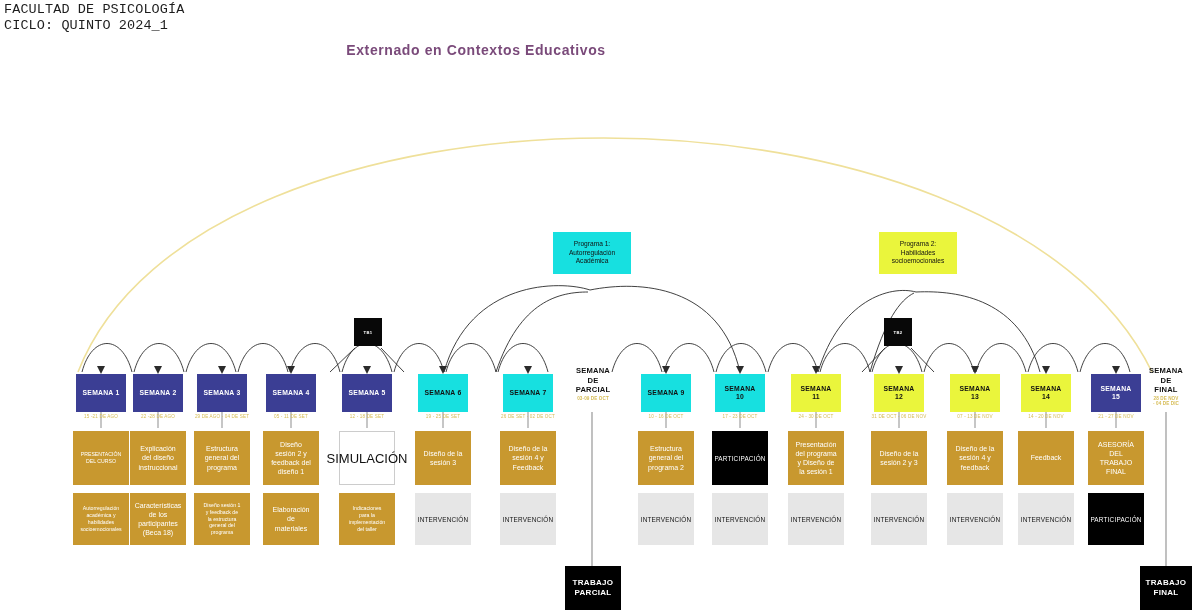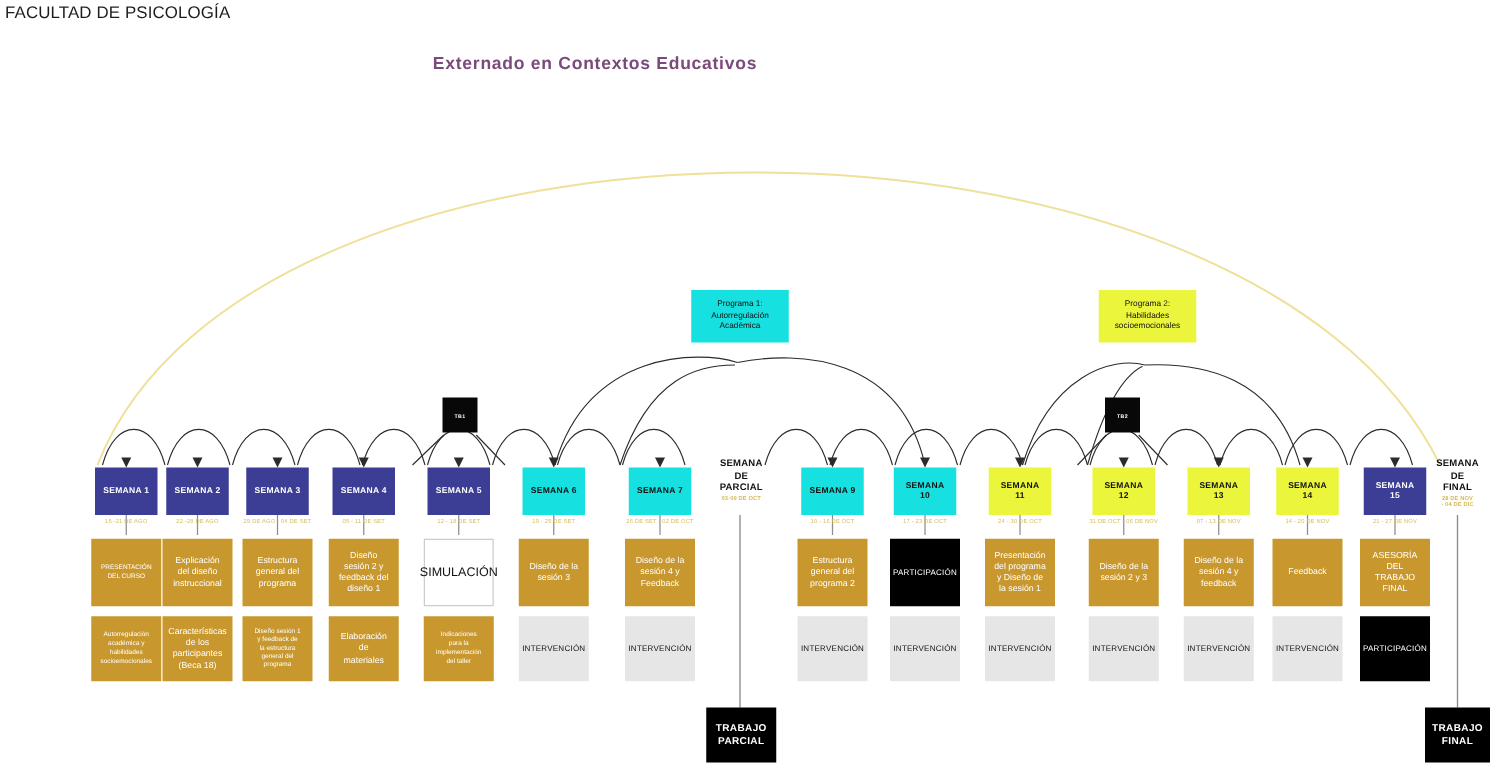--- a/index.html
+++ b/index.html
@@ -9,21 +9,21 @@
     font-family:"Liberation Sans", sans-serif;
     position:relative;
     overflow:hidden;
   }
   
   #header{
     position:absolute; left:4px; top:2px;
     font-size:13.5px; line-height:15.5px;
     color:#1c1c1c; letter-spacing:.1px;
   }
-  #header div{white-space:nowrap;}
+  #header div{white-space:nowrap;font-family:Liberation Mono, monospace;}
 
   #chart-title{
     position:absolute; left:0; top:42px; width:952px;
     text-align:center;
     font-size:14px; font-weight:bold; color:#7a4a7a;
     letter-spacing:.6px;
   }
 
   
   #connectors{position:absolute;left:0;top:0;width:1200px;height:616px;}
@@ -68,35 +68,36 @@
     background:#080808;color:#ffffff;font-size:4.2px;font-weight:bold;
     letter-spacing:.3px;
   }
 
   .task{
     display:flex;align-items:center;justify-content:center;text-align:center;
     padding:3px;box-sizing:border-box;
   }
   .task.gold{background:#c8982f;color:#ffffff;font-size:7px;line-height:9.2px;}
   .task.gold.small{font-size:5.2px;line-height:6.8px;}
-  .task.white{background:#ffffff;border:1px solid #cccccc;color:#111111;font-size:10px;}
+  .task.white{background:#ffffff;border:1px solid #cccccc;color:#111111;font-size:13px;}
   .task.grey{background:#e6e6e6;color:#111111;font-size:6.4px;letter-spacing:.2px;}
   .task.black{background:#000000;color:#ffffff;font-size:6.4px;letter-spacing:.2px;}
 
   .deliverable{
     display:flex;align-items:center;justify-content:center;text-align:center;
     background:#000000;color:#ffffff;font-size:8px;line-height:10px;
     font-weight:bold;letter-spacing:.3px;padding:3px;box-sizing:border-box;
   }
 </style>
 </head>
 <body>
 
 <div id="header">
   <div>FACULTAD DE PSICOLOGÍA</div>
+  <div>CICLO: QUINTO 2024_1</div>
 </div>
 
 <div id="chart-title">Externado en Contextos Educativos</div>
 
 <svg id="connectors" viewBox="0 0 1200 616" preserveAspectRatio="none">
 
   <path d="M 78 372 C 200 60 1000 60 1152 372" fill="none" stroke="#efe09a" stroke-width="1.6"></path>
 
   <g stroke="#2b2b2b" stroke-width="0.9" fill="none">
     <path d="M 82 372 C 92 334 122 334 132 372"></path>

